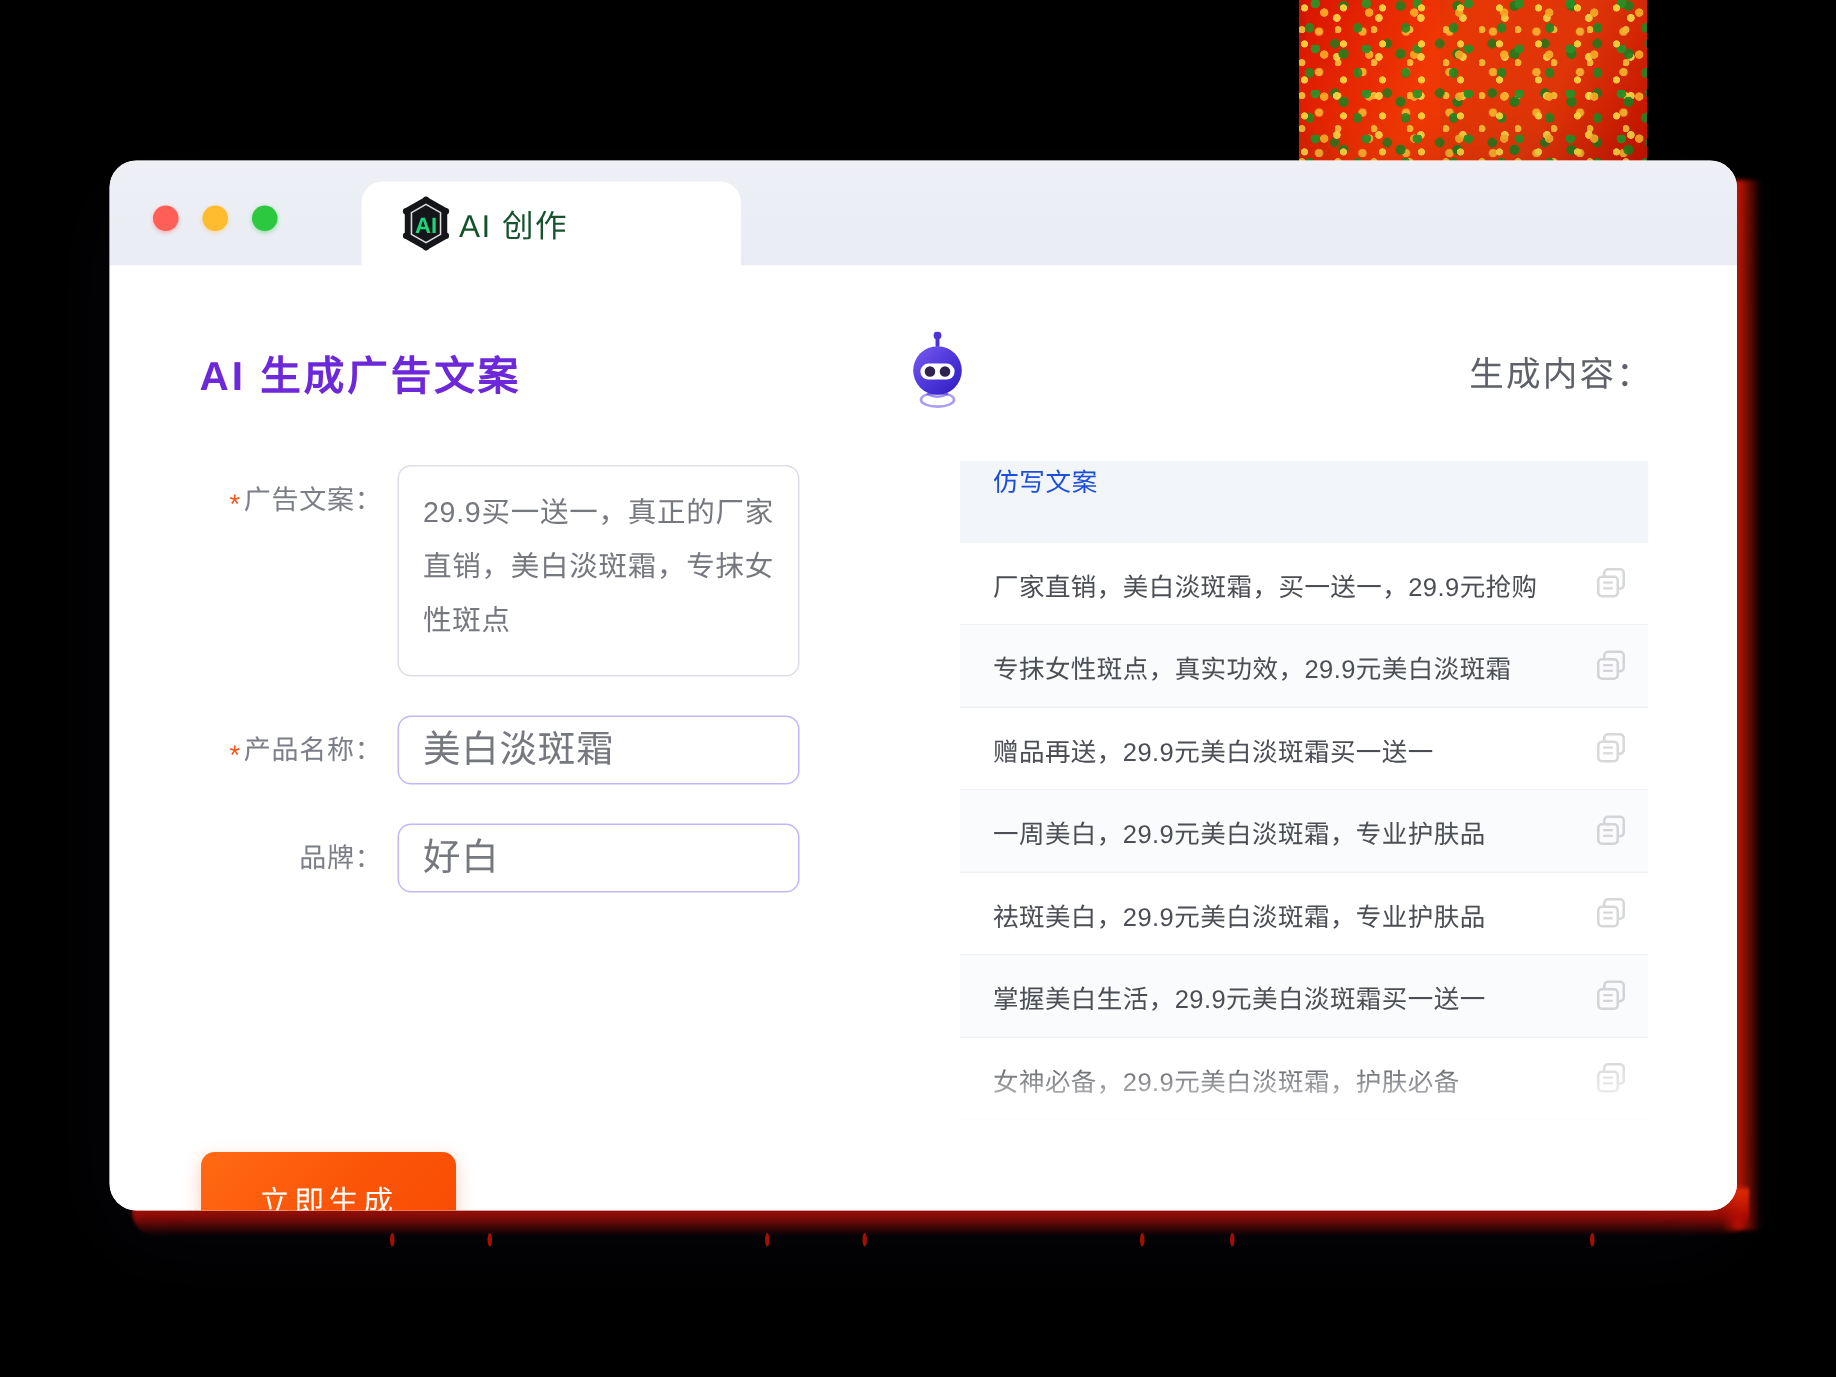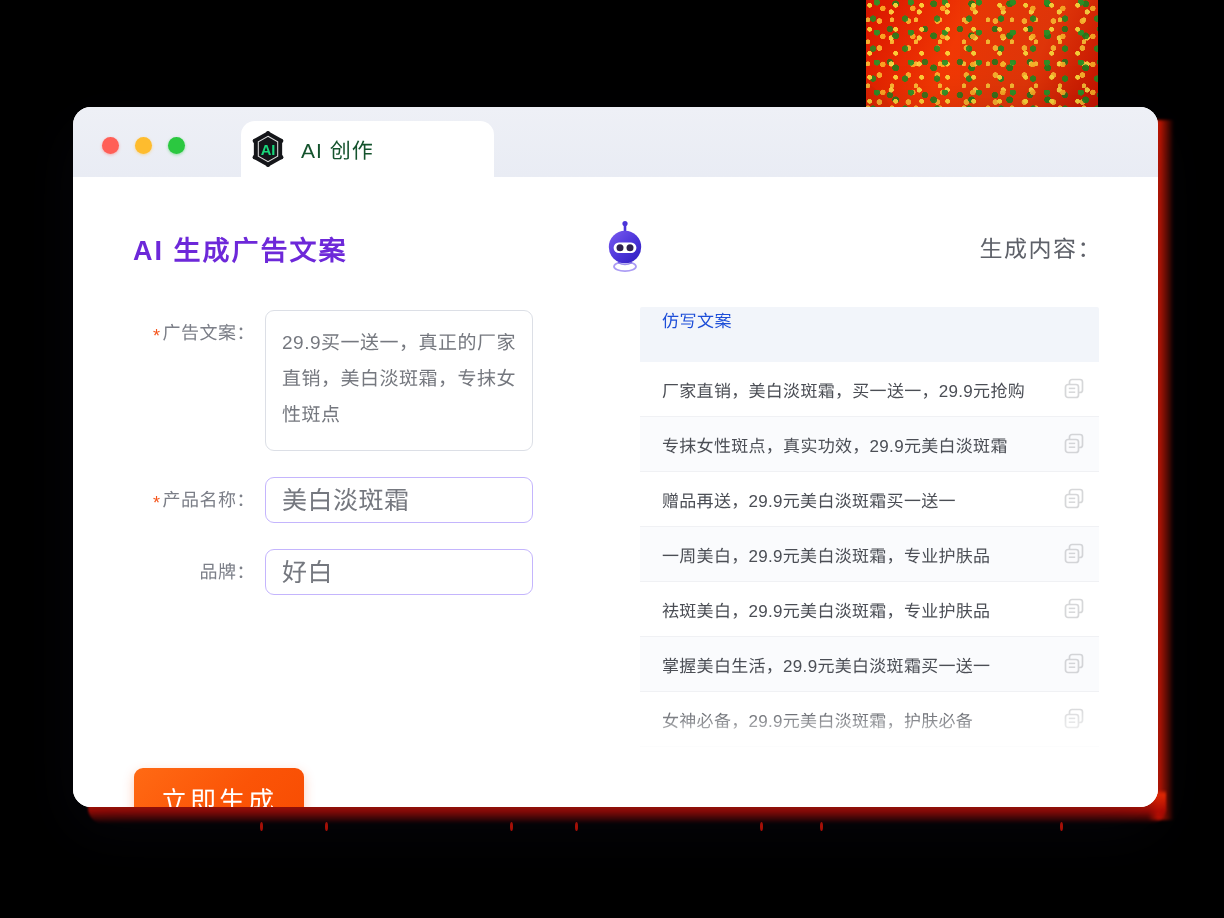--- a/index.html
+++ b/index.html
@@ -126,22 +126,22 @@
   .tab {
     position: absolute;
     left: 168px;
     top: 14px;
     width: 253px;
     height: 56px;
     background: #ffffff;
     border-radius: 14px 14px 0 0;
     display: flex;
     align-items: center;
-    padding-left: 8px;
-    gap: 14px;
+    padding-left: 24px;
+    gap: 3px;
   }
   .tab .logo { width: 38px; height: 38px; flex: 0 0 38px; }
   .tab .tab-label {
     font-size: 21px;
     color: #14532d;
     letter-spacing: 1px;
     font-family: "Liberation Sans", "DejaVu Sans", sans-serif;
   }
 
   
@@ -216,23 +216,23 @@
   .gen-btn {
     position: absolute;
     left: 61px;
     top: 591px;
     width: 170px;
     height: 62px;
     border: none;
     border-radius: 9px;
     background: linear-gradient(135deg, #ff6a14 0%, #fb5407 55%, #f74c02 100%);
     color: #ffffff;
-    font-size: 26px;
+    font-size: 20px;
     letter-spacing: 3px;
-    font-family: Liberation Mono, monospace;
+    font-family: Liberation Serif, serif;
     cursor: pointer;
     box-shadow: 0 4px 12px rgba(250,80,10,.28);
   }
 
   
   .right {
     flex: 1;
     padding: 44px 56px 0 12px;
     position: relative;
   }

